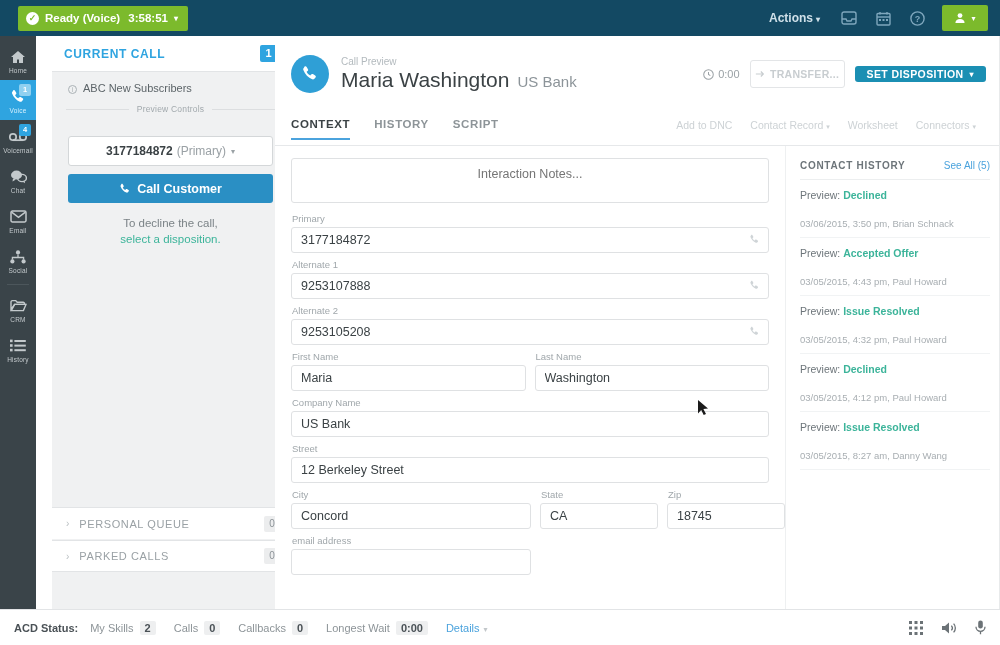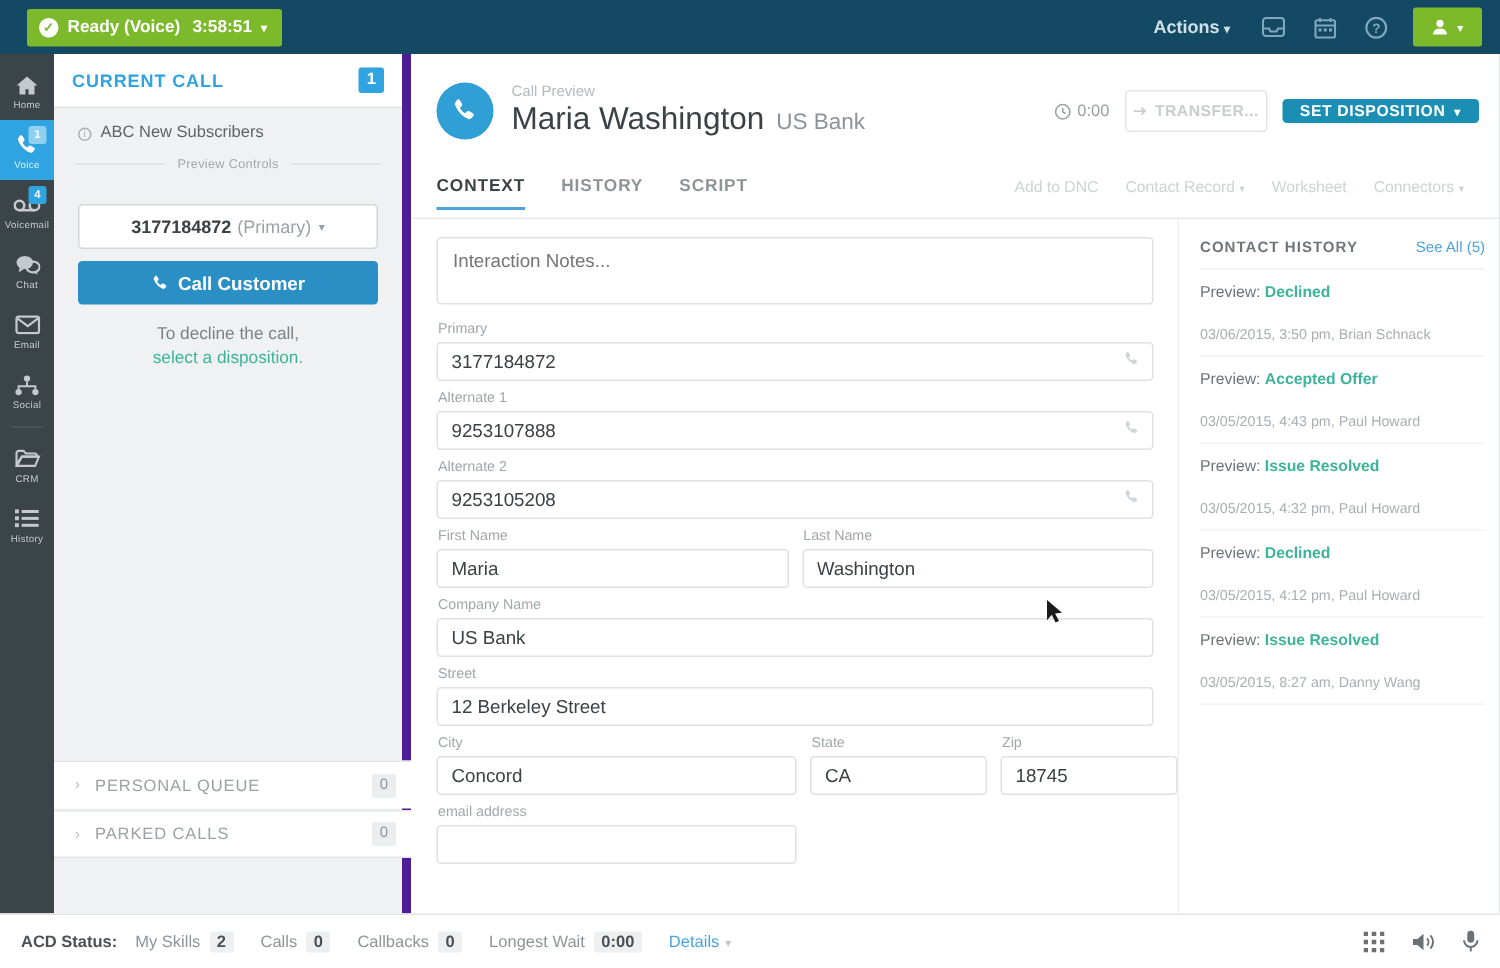--- a/index.html
+++ b/index.html
@@ -64,22 +64,22 @@
   .rail-sep { height:1px; background:#4c565b; margin:4px 7px; }
   .rail-badge {
     position:absolute; top:4px; right:5px; min-width:12px; height:12px;
     border-radius:2px; background:#2fa4e0; color:#fff; font-size:7.5px;
     line-height:12px; text-align:center; padding:0 2px; font-weight:bold;
   }
   .rail-badge.light { background:#8fd0f0; color:#fff; }
 
   
   .leftpanel {
-    position:absolute; left:36px; top:36px; width:238px; height:573px;
-    background:#f0f1f2; border-right:6px solid #4c1d95;
+    position:absolute; left:52px; top:36px; width:238px; height:573px;
+    background:#f0f1f2; border-right:1px solid #4c1d95;
   }
   .lp-header {
     height:36px; background:#fff; border-bottom:1px solid #e2e4e6;
     display:flex; align-items:center; padding:0 12px;
   }
   .lp-header .lp-title { color:#2fa4e0; font-size:12px; font-weight:bold; letter-spacing:.6px; }
   .lp-header .lp-count {
     margin-left:auto; background:#2fa4e0; color:#fff; font-size:11px; font-weight:bold;
     width:17px; height:17px; border-radius:2px; text-align:center; line-height:17px;
   }
@@ -170,21 +170,21 @@
   .tab.active { color:#3b4245; border-bottom-color:#4ba3dd; }
   .tab-links { margin-left:auto; display:flex; align-items:center; gap:18px; padding-bottom:8px; }
   .tab-link { font-size:10.5px; color:#cdd2d5; cursor:default; }
   .tab-link .caret { font-size:7px; margin-left:3px; }
 
   .content { display:flex; height:503px; }
   .form-col { width:510px; padding:12px 16px 0 16px; }
   .notes-box {
     width:100%; height:45px; border:1px solid #dfe1e3; border-radius:3px;
     padding:8px 10px; font-size:12.5px; color:#bfc4c7;
-    font-family:"Liberation Sans", sans-serif; resize:none; outline:none;
+    font-family:"Liberation Sans", sans-serif; resize:none; outline:none;text-align:center;
   }
   .fld-label { font-size:9.5px; color:#a0a7ab; margin:6px 0 3px 1px; }
   .fld {
     position:relative; width:100%; height:26px; border:1px solid #dfe1e3; border-radius:3px;
     display:flex; align-items:center;
   }
   .fld input {
     border:none; outline:none; background:transparent; width:100%; height:100%;
     padding:0 24px 0 9px; font-size:12.5px; color:#3b4245;
     font-family:"Liberation Sans", sans-serif;

